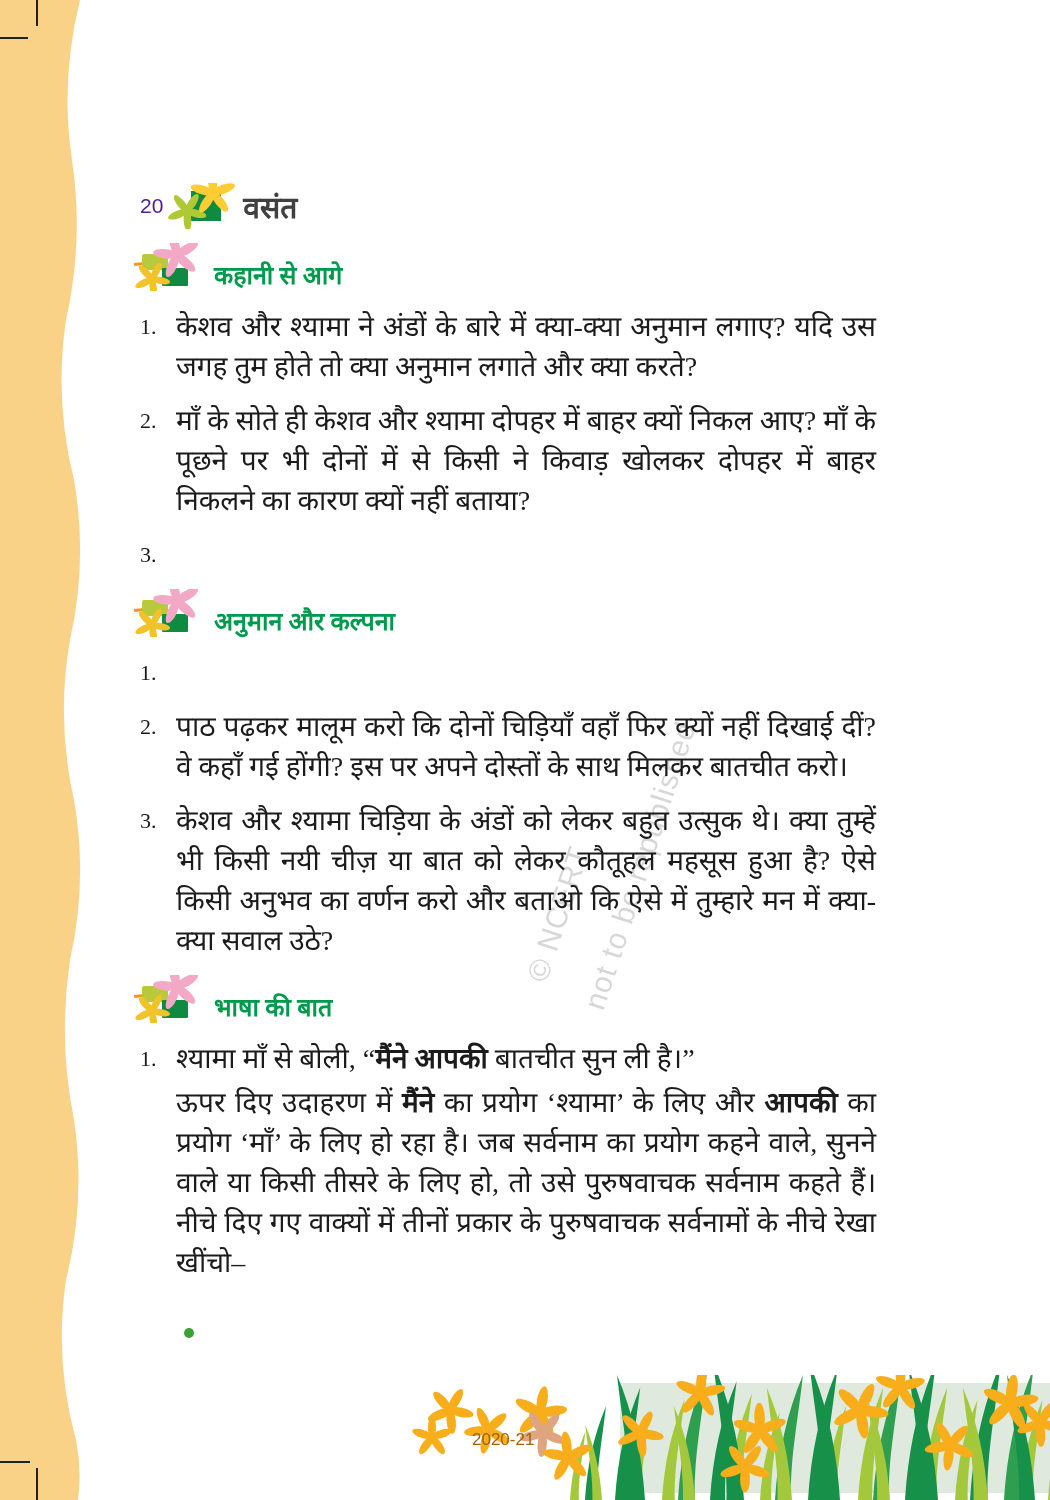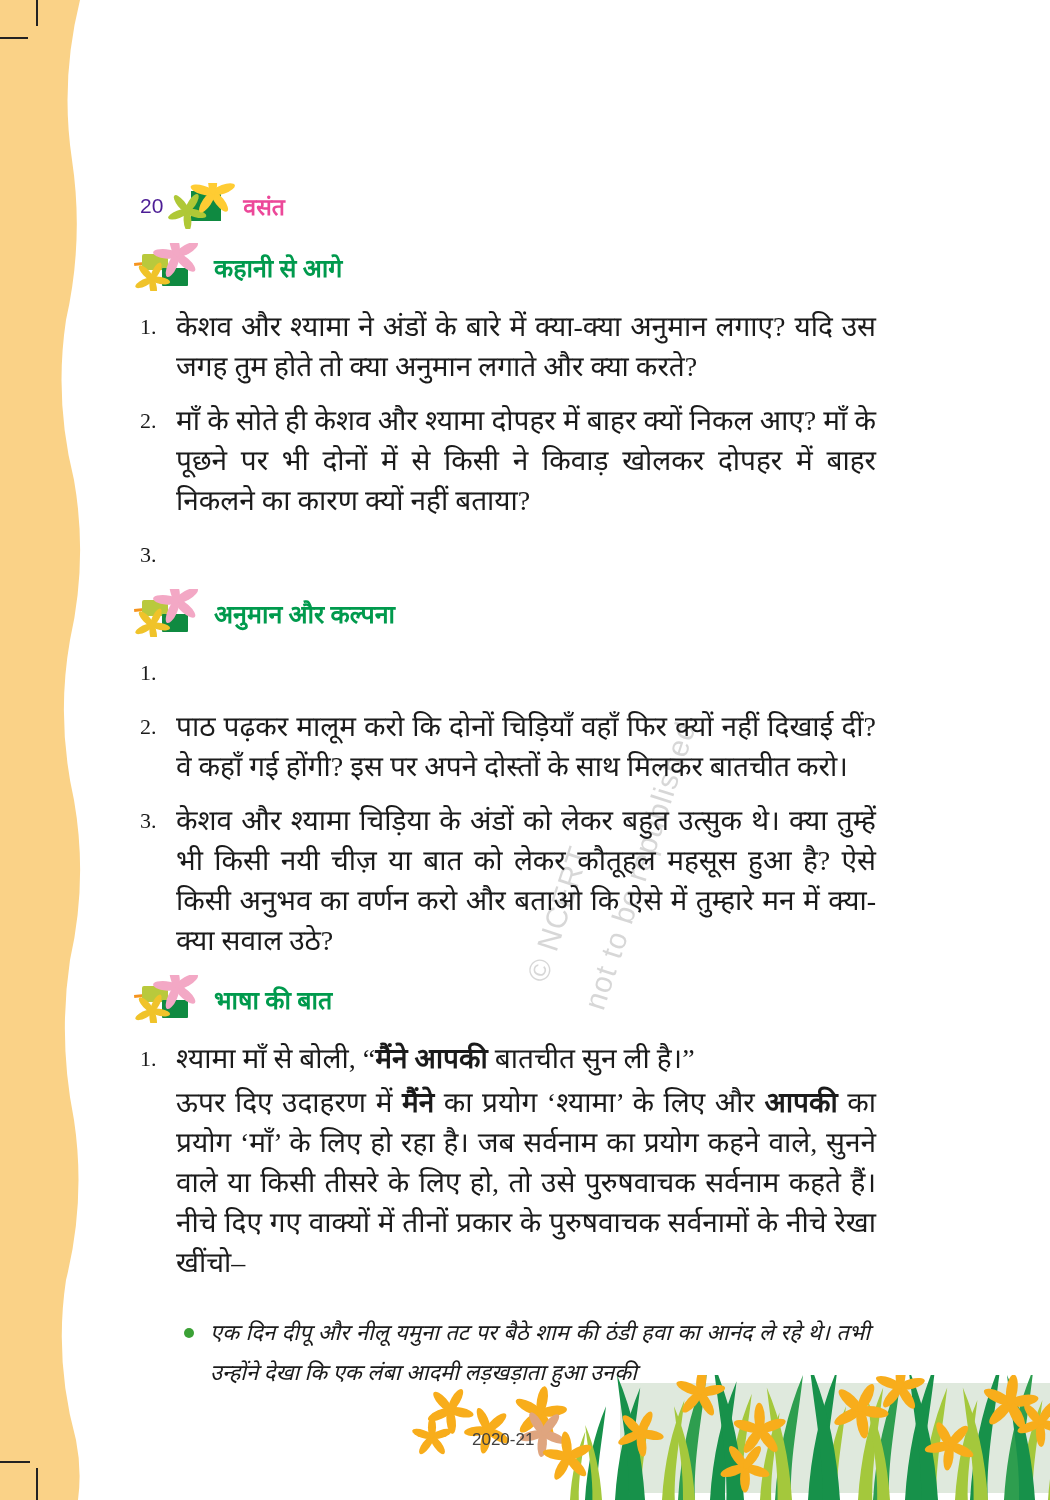--- a/index.html
+++ b/index.html
@@ -16,35 +16,35 @@
   
   .watermark{position:absolute;z-index:1;color:rgba(110,110,110,0.28);
              font-family:"Liberation Sans","DejaVu Sans",sans-serif;pointer-events:none;}
   .wm-line{position:absolute;white-space:nowrap;transform-origin:left bottom;transform:rotate(-72deg);font-size:30px;letter-spacing:1px;}
   .wm-line.l1{left:553px;top:952px;}
   .wm-line.l2{left:610px;top:980px;}
   
   .content{position:absolute;left:140px;top:183px;width:800px;z-index:2;}
   .pagehead{display:flex;align-items:center;height:46px;margin-bottom:6px;}
   .pg-num{font-size:21px;font-family:"Liberation Sans","DejaVu Sans",sans-serif;color:#4c1d95;margin-right:2px;}
-  .book-title{font-size:23px;color:#ec4899;font-weight:bold;margin-left:4px;}
-  .sec-head{display:flex;align-items:center;gap:14px;margin:14px 0 16px -6px;}
+  .book-title{font-size:30px;color:#404040;font-weight:bold;margin-left:4px;}
+  .sec-head{display:flex;align-items:flex-end;gap:14px;margin:14px 0 16px -6px;}
   .sec-head h2{margin:0;font-size:25px;color:#009a4d;font-weight:bold;}
   .qitem{display:flex;margin-bottom:14px;}
   .qnum{flex:0 0 36px;font-size:22px;line-height:40px;}
   .qtext{width:700px;margin:0;font-size:28px;line-height:40px;text-align:justify;}
   .qtext b{font-weight:bold;}
   .explain{margin:2px 0 30px 36px;}
   .bullet-row{display:flex;margin:18px 0 0 44px;}
   .dot{flex:0 0 10px;width:10px;height:10px;border-radius:50%;background:#3ba135;margin:15px 16px 0 0;}
   .bullet-text{width:660px;margin:0;font-size:22px;line-height:40px;text-align:justify;font-style:italic;}
   
   .footer-art{position:absolute;left:410px;top:1375px;z-index:2;}
   .year{position:absolute;left:472px;top:1430px;z-index:3;font-family:"Liberation Sans","DejaVu Sans",sans-serif;
-        font-size:17px;color:#404040;}
+        font-size:17px;color:#a16207;}
 </style>
 </head>
 <body>
 
 <div class="page">
 
   <svg class="band" width="100" height="1500" viewBox="0 0 100 1500">
     <path fill="#fad287" d="M0,0 H80 Q60,80 72,160 Q84,240 66,320 Q54,400 74,480 Q88,560 70,640 Q56,720 74,800 Q88,880 70,960 Q58,1040 74,1120 Q86,1200 66,1280 Q54,1360 76,1440 Q82,1470 78,1500 H0 Z"></path>
   </svg>
 
@@ -138,21 +138,20 @@
 
     <div class="qitem" style="margin-bottom:4px;">
       <span class="qnum">1.</span>
       <p class="qtext"><span>श्यामा माँ से बोली, “</span><b>मैंने आपकी</b><span> बातचीत सुन ली है।”</span></p>
     </div>
 
     <p class="qtext explain"><span>ऊपर दिए उदाहरण में </span><b>मैंने</b><span> का प्रयोग ‘श्यामा’ के लिए और </span><b>आपकी</b><span> का प्रयोग ‘माँ’ के लिए हो रहा है। जब सर्वनाम का प्रयोग कहने वाले, सुनने वाले या किसी तीसरे के लिए हो, तो उसे पुरुषवाचक सर्वनाम कहते हैं। नीचे दिए गए वाक्यों में तीनों प्रकार के पुरुषवाचक सर्वनामों के नीचे रेखा खींचो–</span></p>
 
     <div class="bullet-row">
       <span class="dot"></span>
-      <p class="bullet-text">एक दिन दीपू और नीलू यमुना तट पर बैठे शाम की ठंडी हवा का आनंद ले रहे थे। तभी उन्होंने देखा कि एक लंबा आदमी लड़खड़ाता हुआ उनकी</p>
     </div>
 
   </div>
 
   <svg class="footer-art" width="640" height="125" viewBox="0 0 640 125">
     <defs>
       <path id="blade" d="M0,0 C3,-47 12,-87 28,-125 C22,-73 15,-40 16,0 Z"></path>
     </defs>
     <rect x="210" y="8" width="430" height="110" fill="#dfe9dd"></rect>
 

